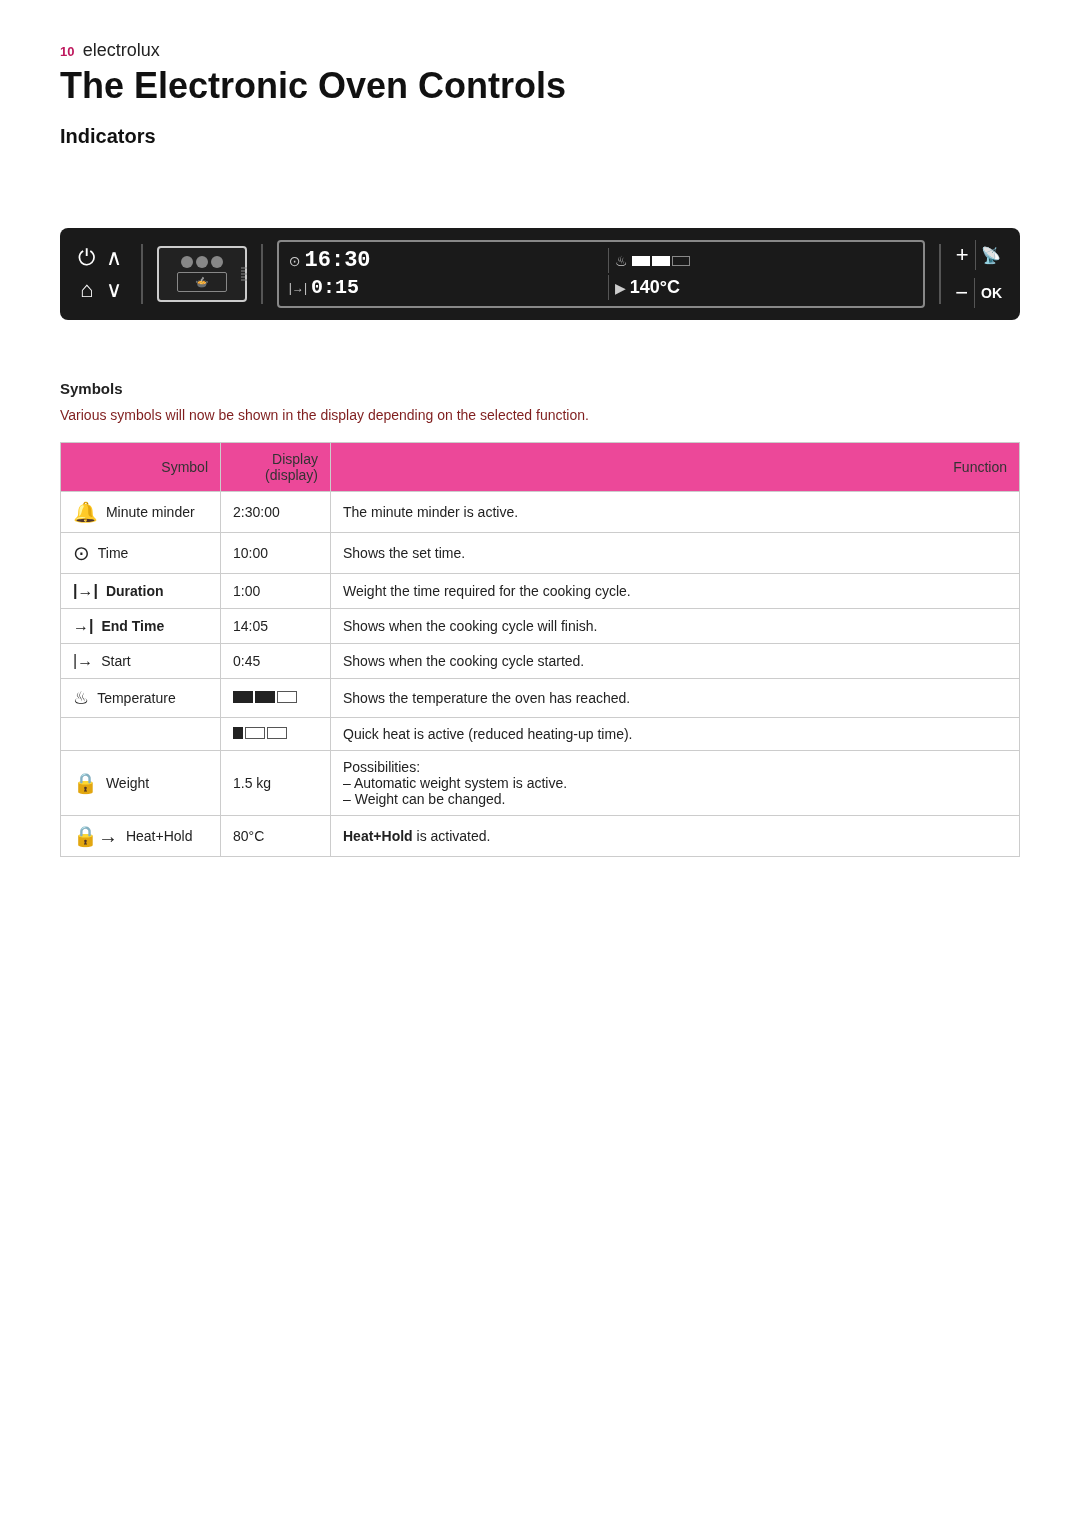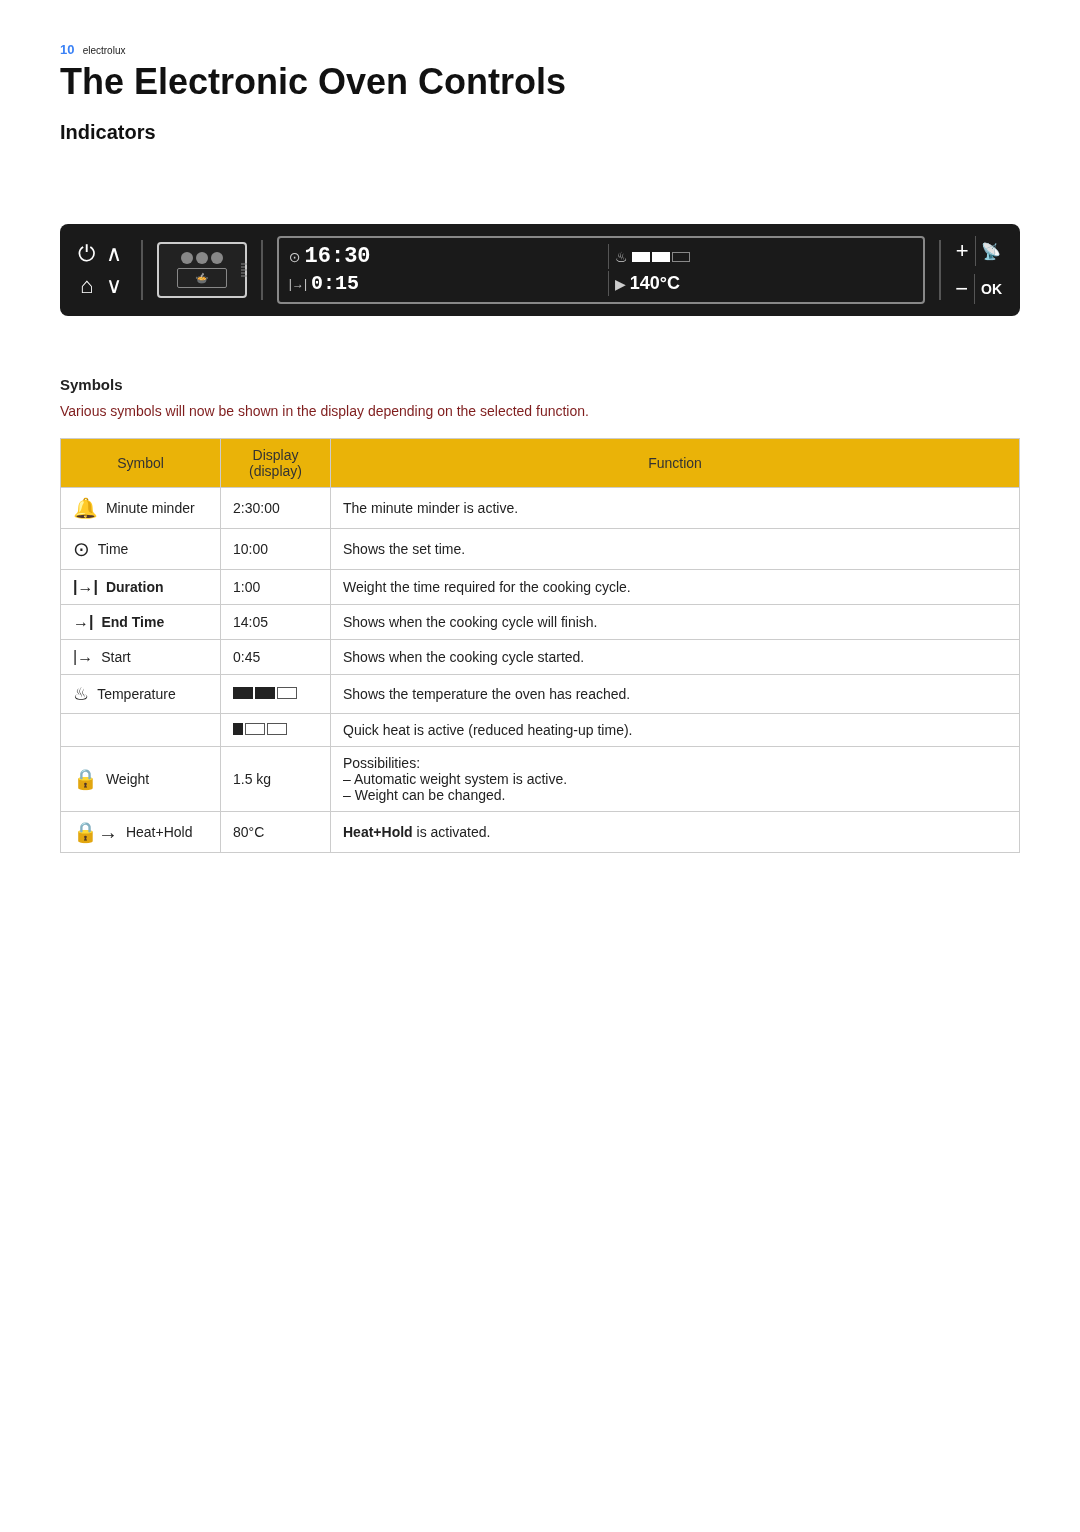--- a/index.html
+++ b/index.html
@@ -9,21 +9,21 @@
       font-size: 15px;
       color: #222;
       padding: 40px 60px;
       max-width: 1080px;
     }
 
     .page-num {
       font-size: 13px;
       font-weight: bold;
       margin-bottom: 2px;
-      color: #3b82f6;
+      color: #be185d;
     }
 
     .main-title {
       font-size: 36px;
       font-weight: bold;
       margin-bottom: 18px;
       color: #111;
     }
 
     .section-title {
@@ -198,23 +198,23 @@
     
     .symbols-table {
       width: 100%;
       border-collapse: collapse;
       font-size: 14px;
     }
 
     .symbols-table th {
       border: 1px solid #ccc;
       padding: 8px 12px;
-      background: #eab308;
+      background: #ec4899;
       font-weight: normal;
-      text-align: center;
+      text-align: right;
       color: #333;
     }
 
     .symbols-table td {
       border: 1px solid #ccc;
       padding: 8px 12px;
       vertical-align: middle;
     }
 
     .sym-icon {
@@ -269,21 +269,21 @@
       display: flex;
       align-items: center;
       gap: 8px;
     }
   </style>
 </head>
 <body>
 
 <div style="margin-bottom:4px;">
   <span class="page-num">10</span>
-  <span style="font-size:10px; margin-left:4px;">electrolux</span>
+  <span style="font-size:18px; margin-left:4px;">electrolux</span>
 </div>
 
 <h1 class="main-title">The Electronic Oven Controls</h1>
 
 <h2 class="section-title">Indicators</h2>
 
 <div class="diagram-container">
 
 
   <div class="oven-panel">

